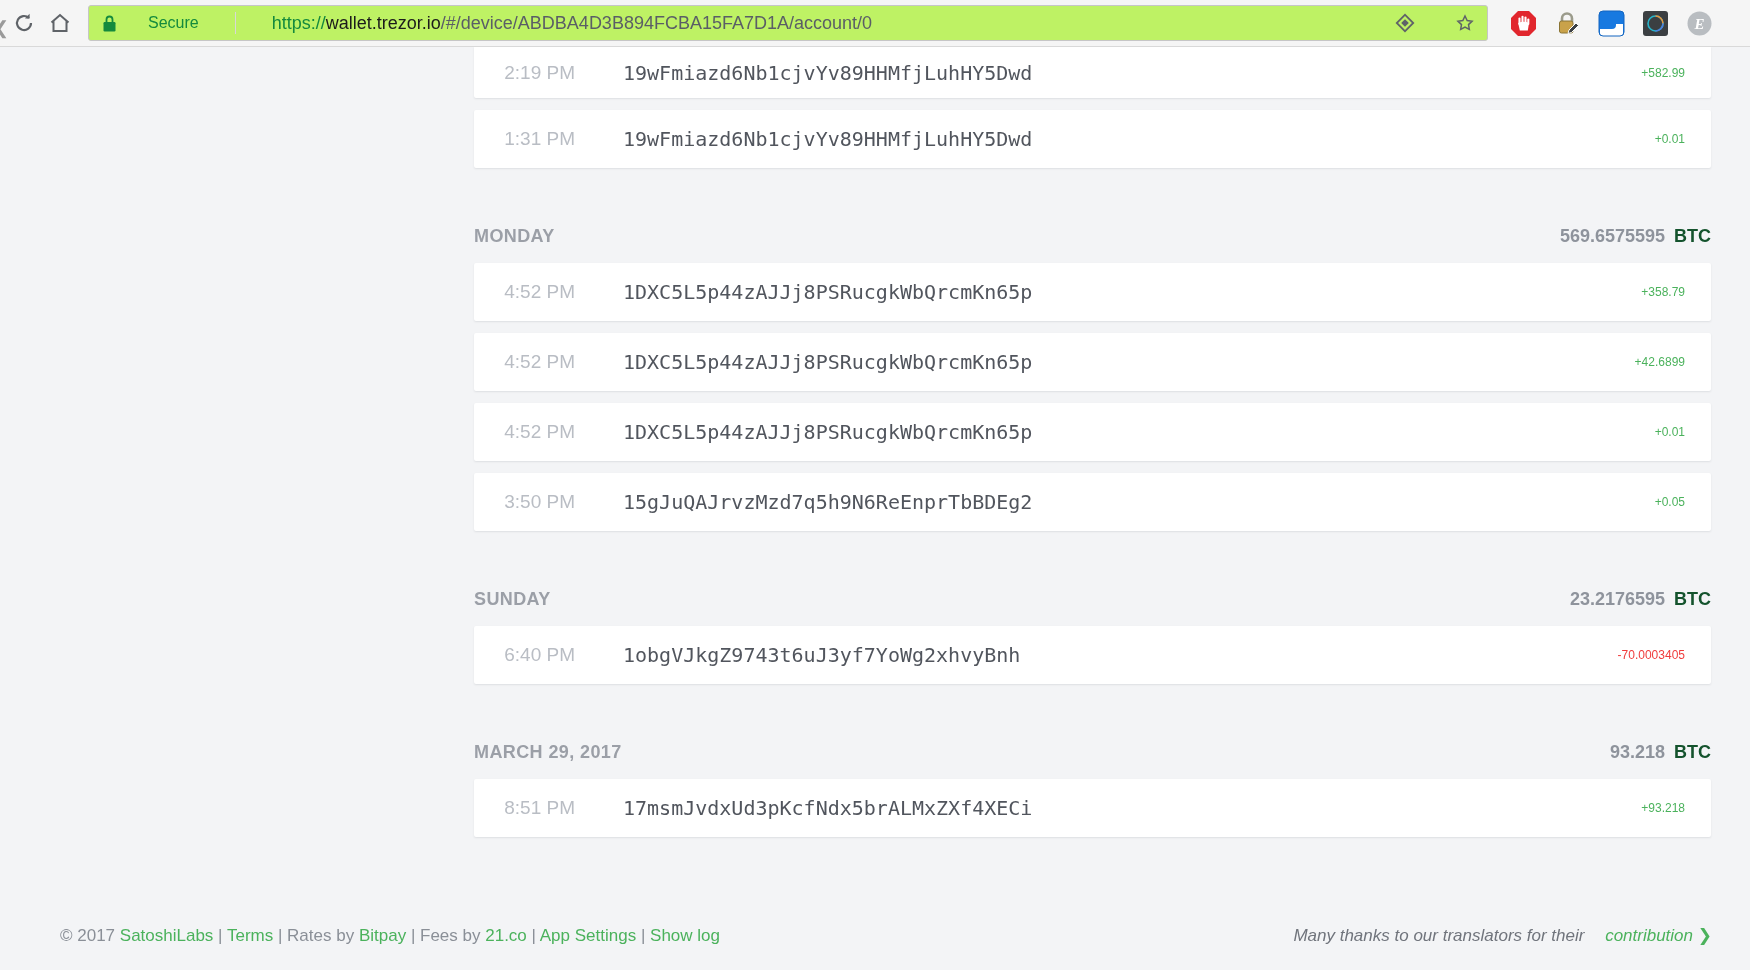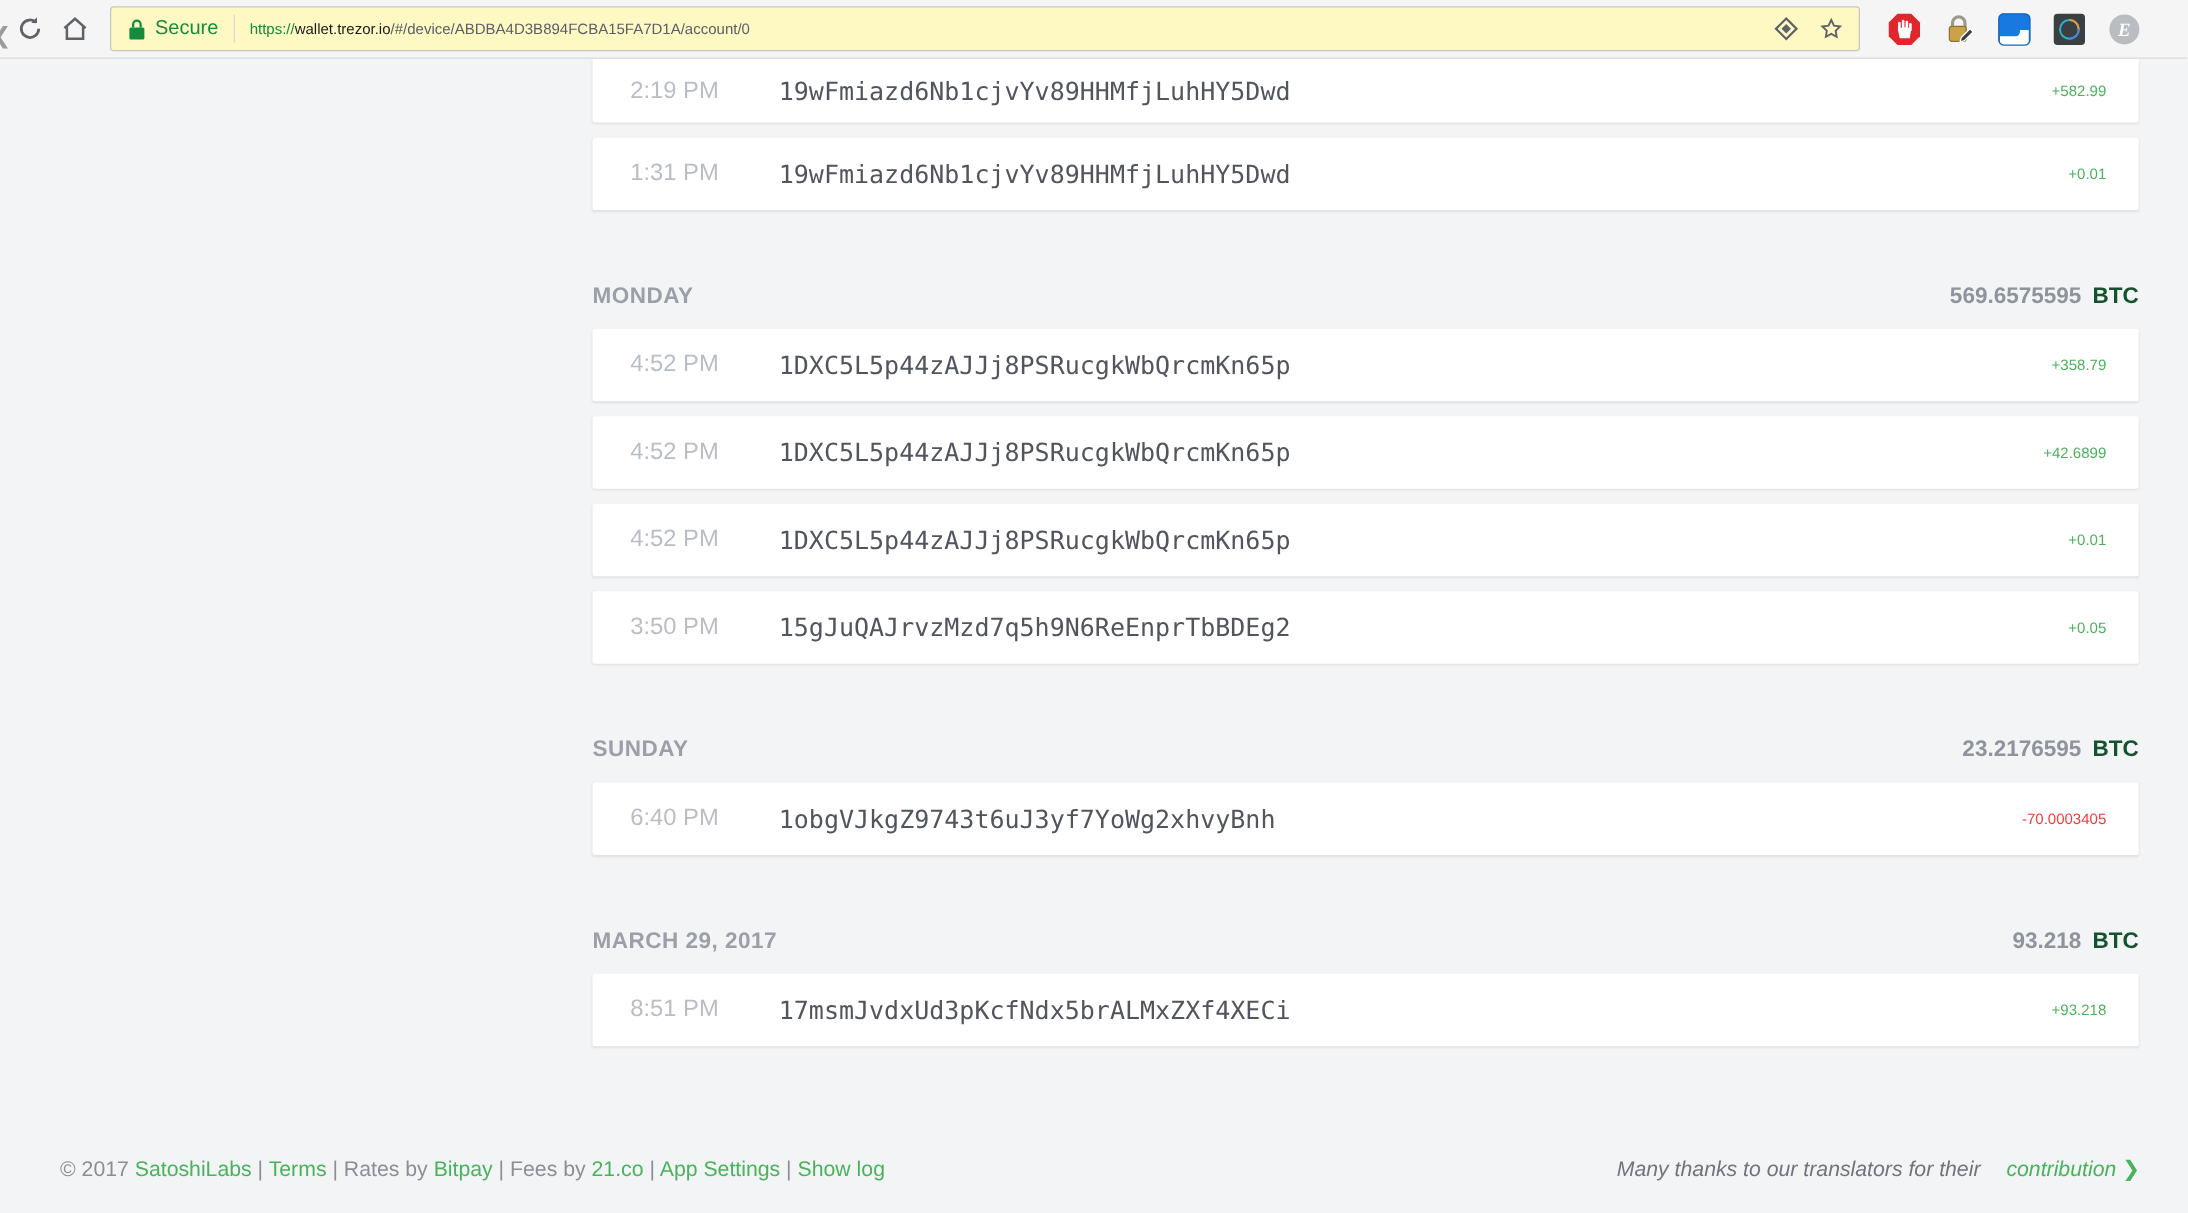--- a/index.html
+++ b/index.html
@@ -8,28 +8,29 @@
 
   
   .chrome {
     position:relative; z-index:5; height:47px; background:#f5f5f5;
     border-bottom:1px solid #d9d9d9; display:flex; align-items:center;
   }
   .back-frag { position:absolute; left:-6px; top:17px; color:#9a9a9a; font-size:18px; }
   .nav-icon { width:24px; height:24px; margin-left:12px; color:#5f6368; flex:0 0 auto; }
   .nav-icon svg { width:100%; height:100%; display:block; }
   .url-bar {
-    margin-left:16px; width:1400px; height:36px; background:#fef9c3;
+    margin-left:16px; width:1400px; height:36px; background:#bef264;
     border:1px solid #c6c6c6; border-radius:3px; display:flex; align-items:center;
     padding:0 12px 0 14px;
+    gap:24px;
   }
   .lock-icon { width:13px; height:17px; margin-right:8px; flex:0 0 auto; }
   .secure-label { font-size:16px; color:var(--secure-green); margin-right:12px; }
   .url-divider { width:1px; height:22px; background:#d8d8d8; margin-right:12px; }
-  .url-text { font-size:12px; white-space:nowrap; overflow:hidden; flex:1 1 auto; }
+  .url-text { font-size:18px; white-space:nowrap; overflow:hidden; flex:1 1 auto; }
   .url-scheme { color:var(--secure-green); }
   .url-host { color:#1b1b1b; }
   .url-path { color:#5a5e66; }
   .omni-icon { width:20px; height:20px; margin-left:16px; color:#5f6368; flex:0 0 auto; }
   .omni-icon svg { width:100%; height:100%; display:block; }
   .ext-tray { display:flex; align-items:center; gap:17px; margin-left:22px; }
   .ext { width:27px; height:27px; position:relative; flex:0 0 auto; }
   .ext svg { width:100%; height:100%; display:block; }
 
   
@@ -51,21 +52,21 @@
   .tx-address {
     margin-left:48px; font-family:"DejaVu Sans Mono", monospace;
     font-size:20px; color:#51555d;
   }
   .tx-amount { margin-left:auto; font-size:12px; }
   .tx-amount.pos { color:var(--green); }
   .tx-amount.neg { color:var(--red); }
 
   
   .footer {
-    margin-top:88px; padding:0 38px 0 48px; display:flex;
+    margin-top:88px; padding:0 38px 0 60px; display:flex;
     justify-content:space-between; align-items:baseline; font-size:17px;
   }
   .ftext { color:#8a8f97; }
   .flink { color:var(--green); text-decoration:none; cursor:pointer; }
   .footer-right { font-style:italic; color:#70747c; }
   .footer-right .flink { font-style:italic;margin-left:16px; }
   .arrow { font-style:normal; }
 </style>
 </head>
 <body>

